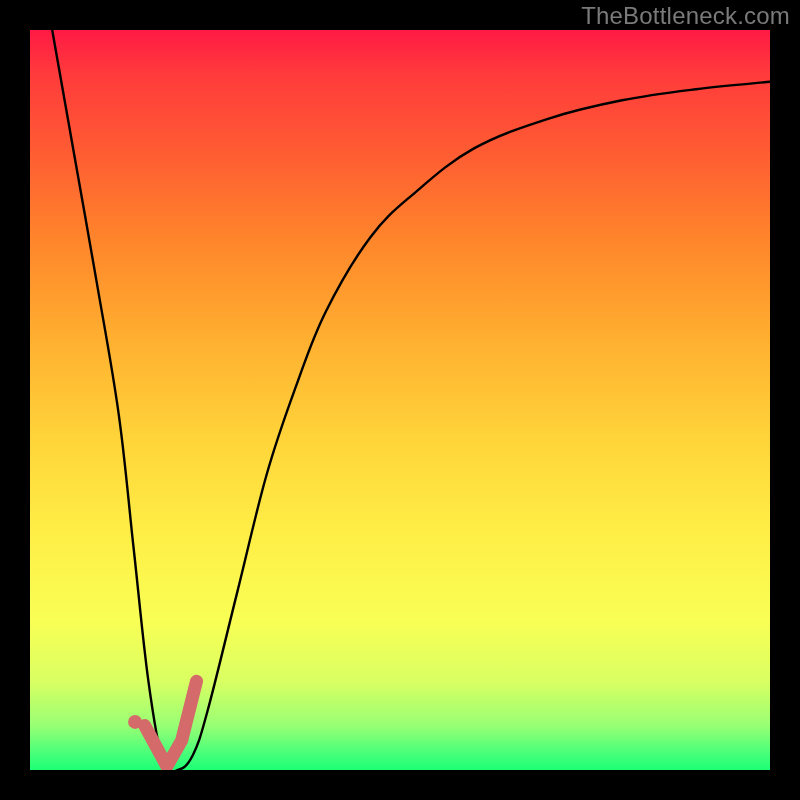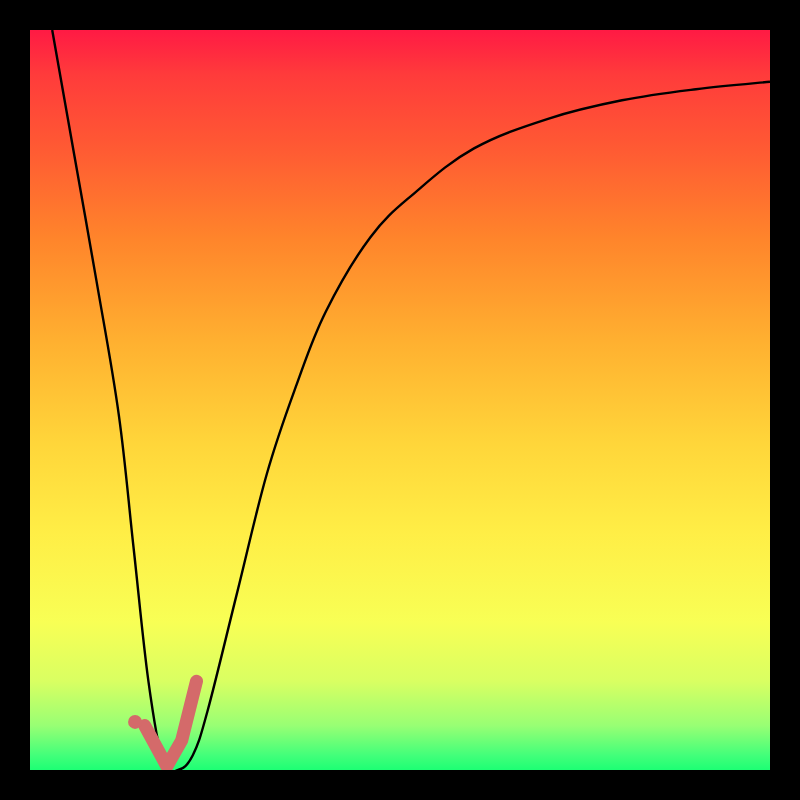--- a/index.html
+++ b/index.html
@@ -60,20 +60,21 @@
     inset: 0;
     width: 740px;
     height: 740px;
   }
 </style>
 </head>
 <body>
 
 <div class="frame">
 
+  <div class="watermark">TheBottleneck.com</div>
 
   <div class="plot-area">
     <div class="gradient-bg"></div>
     <svg class="curve-layer" viewBox="0 0 740 740" preserveAspectRatio="none">
       <g>
         <path id="curve-path" fill="none" stroke="#000000" stroke-width="2.4" stroke-linejoin="round" d="M 22.2 0 C 26.195999999999998 22.644000000000013, 36.408 80.51200000000009, 44.4 125.80000000000007 C 52.391999999999996 171.08800000000005, 58.608 204.97999999999996, 66.6 251.59999999999997 C 74.592 298.21999999999997, 82.14 336.848, 88.8 384.8 C 95.46 432.752, 98.272 470.048, 103.60000000000001 518 C 108.92800000000001 565.952, 113.072 612.572, 118.4 651.2 C 123.72800000000001 689.8280000000001, 127.87199999999999 716.616, 133.2 732.6 C 138.528 748.5840000000001, 142.672 741.332, 148 740 C 153.328 738.668, 157.472 735.8560000000001, 162.8 725.2 C 168.12800000000001 714.544, 169.608 710.1039999999999, 177.6 680.8 C 185.59199999999998 651.496, 196.544 605.024, 207.20000000000002 562.4 C 217.85600000000002 519.776, 226.144 481.296, 236.8 444 C 247.45600000000002 406.704, 255.74399999999997 384.504, 266.4 355.2 C 277.056 325.89599999999996, 282.68 307.84, 296 281.2 C 309.32 254.56, 324.41600000000005 228.51200000000006, 340.40000000000003 207.20000000000005 C 356.384 185.88800000000003, 366.15200000000004 178.78399999999996, 384.8 162.79999999999995 C 403.448 146.81599999999995, 420.024 131.71999999999997, 444 118.39999999999998 C 467.976 105.07999999999998, 491.36 97.45799999999996, 518 88.79999999999995 C 544.64 80.14199999999995, 565.36 75.62799999999996, 592 70.29999999999995 C 618.64 64.97199999999995, 639.36 62.52999999999993, 666 59.19999999999993 C 692.64 55.86999999999993, 726.68 53.13199999999995, 740 51.799999999999955"></path>
       </g>
       <g>
         <path id="overlay-path" fill="none" stroke="#d46a6a" stroke-width="13" stroke-linecap="round" stroke-linejoin="round" d="M 114.7 695.6 L 136.9 736.3 L 136.9 736.3 L 151.7 710.4 L 166.5 651.2"></path>
       </g>

